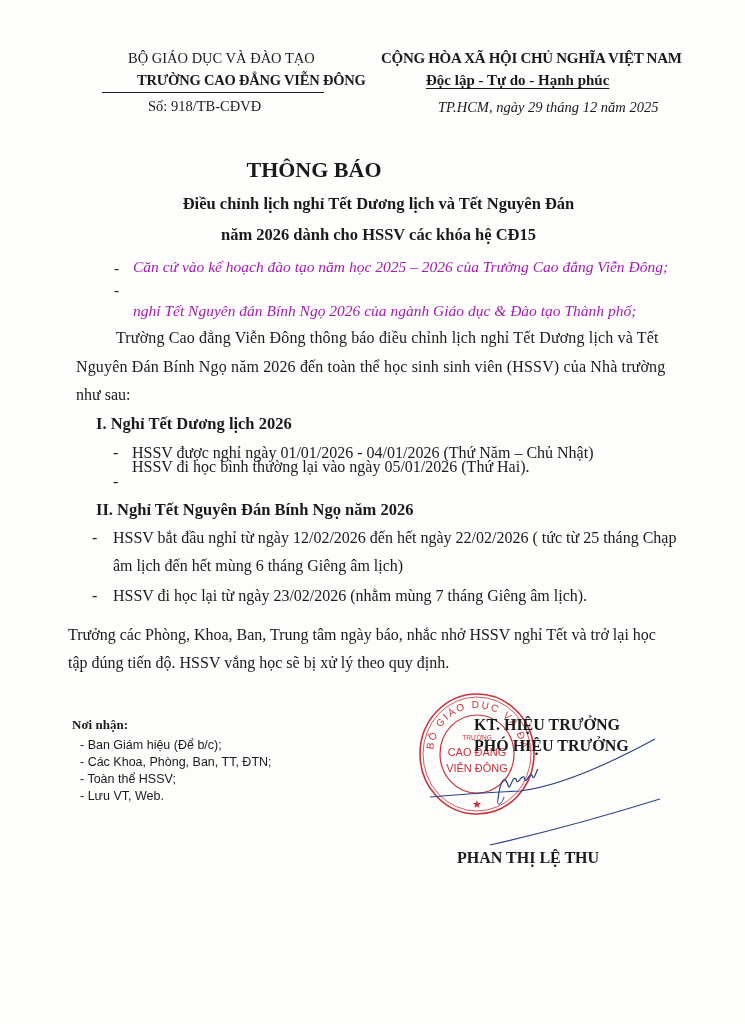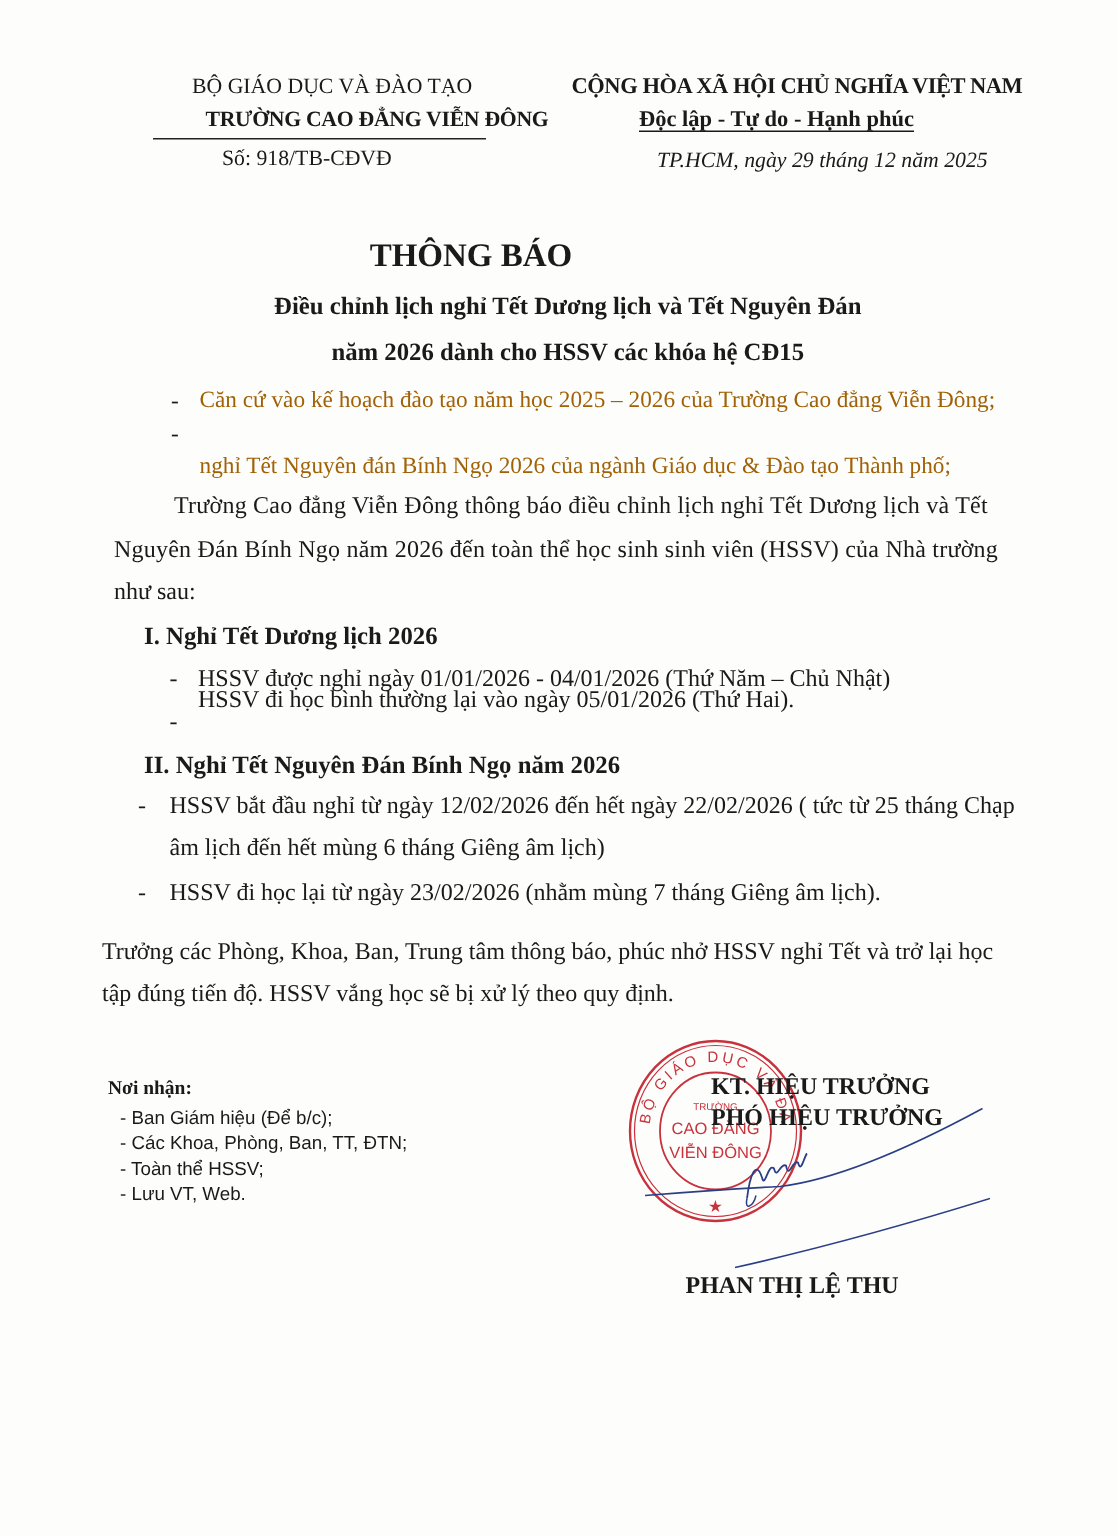--- a/index.html
+++ b/index.html
@@ -23,21 +23,21 @@
     .hr-nation { left: 381px; top: 50px; font-size: 15px; font-weight: bold; letter-spacing: -0.3px; }
     .hr-motto { left: 426px; top: 72px; font-size: 15px; font-weight: bold; text-decoration: underline; text-underline-offset: 3px; }
     .hr-date { left: 438px; top: 99px; font-size: 14.5px; font-style: italic; }
 
     
     .title { left: 0; width: 628px; text-align: center; top: 157px; font-size: 22px; font-weight: bold; }
     .subtitle1 { left: 0; width: 745px; text-align: center; top: 194px; font-size: 16.5px; font-weight: bold; padding-left: 12px; box-sizing: border-box; }
     .subtitle2 { left: 0; width: 745px; text-align: center; top: 225px; font-size: 16.5px; font-weight: bold; padding-left: 12px; box-sizing: border-box; }
 
     
-    .basis { font-size: 15.5px; color: #a16207; }
+    .basis { font-size: 15.5px; font-style: italic; color: #a21caf; }
     .dash { position: absolute; font-size: 15.5px; }
 
     .body-text { font-size: 16px; }
     .section-head { font-size: 16.5px; font-weight: bold; }
 
     
     .recv-title { left: 72px; top: 717px; font-size: 13px; font-weight: bold; }
     .recv-item { font-size: 12.5px; font-family: "Liberation Sans", "DejaVu Sans", sans-serif; }
 
     
@@ -80,21 +80,21 @@
   <div class="dash body-text" style="left:113px; top:473px;">-</div>
   <div class="abs body-text" style="left:132px; top:458px;">HSSV đi học bình thường lại vào ngày 05/01/2026 (Thứ Hai).</div>
 
   <div class="abs section-head" style="left:96px; top:500px;">II. Nghỉ Tết Nguyên Đán Bính Ngọ năm 2026</div>
   <div class="dash body-text" style="left:92px; top:529px;">-</div>
   <div class="abs body-text" style="left:113px; top:529px;">HSSV bắt đầu nghỉ từ ngày 12/02/2026 đến hết ngày 22/02/2026 ( tức từ 25 tháng Chạp</div>
   <div class="abs body-text" style="left:113px; top:557px;">âm lịch đến hết mùng 6 tháng Giêng âm lịch)</div>
   <div class="dash body-text" style="left:92px; top:587px;">-</div>
   <div class="abs body-text" style="left:113px; top:587px;">HSSV đi học lại từ ngày 23/02/2026 (nhằm mùng 7 tháng Giêng âm lịch).</div>
 
-  <div class="abs body-text" style="left:68px; top:626px;">Trưởng các Phòng, Khoa, Ban, Trung tâm thông báo, phúc nhở HSSV nghỉ Tết và trở lại học</div>
+  <div class="abs body-text" style="left:68px; top:626px;">Trưởng các Phòng, Khoa, Ban, Trung tâm ngày báo, nhắc nhở HSSV nghỉ Tết và trở lại học</div>
   <div class="abs body-text" style="left:68px; top:654px;">tập đúng tiến độ. HSSV vắng học sẽ bị xử lý theo quy định.</div>
 
   <div class="abs recv-title">Nơi nhận:</div>
   <div class="abs recv-item" style="left:80px; top:738px;">- Ban Giám hiệu (Để b/c);</div>
   <div class="abs recv-item" style="left:80px; top:755px;">- Các Khoa, Phòng, Ban, TT, ĐTN;</div>
   <div class="abs recv-item" style="left:80px; top:772px;">- Toàn thể HSSV;</div>
   <div class="abs recv-item" style="left:80px; top:789px;">- Lưu VT, Web.</div>
 
   <svg class="stamp" viewBox="0 0 120 128">
     <defs>

